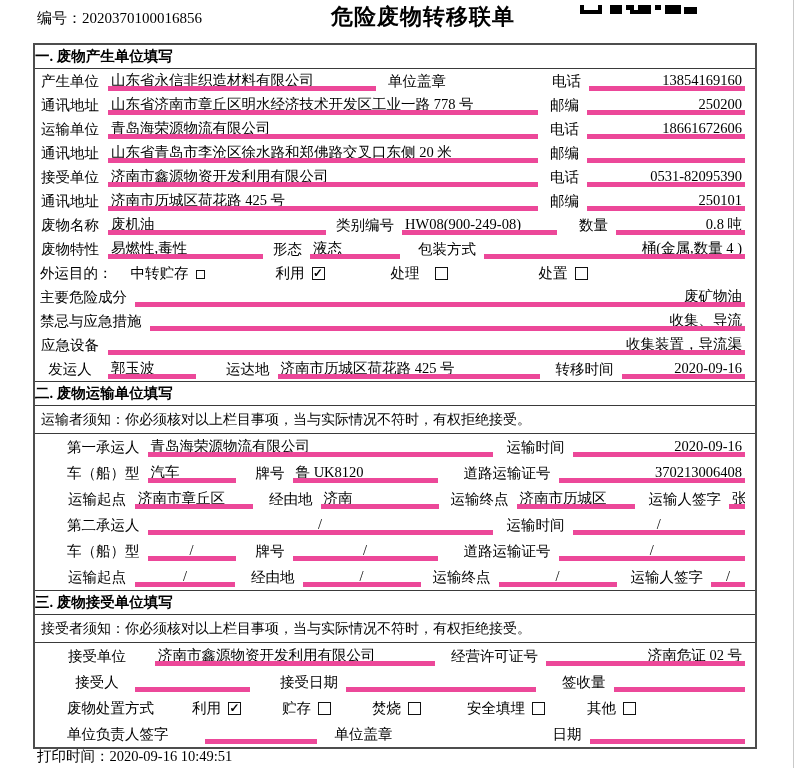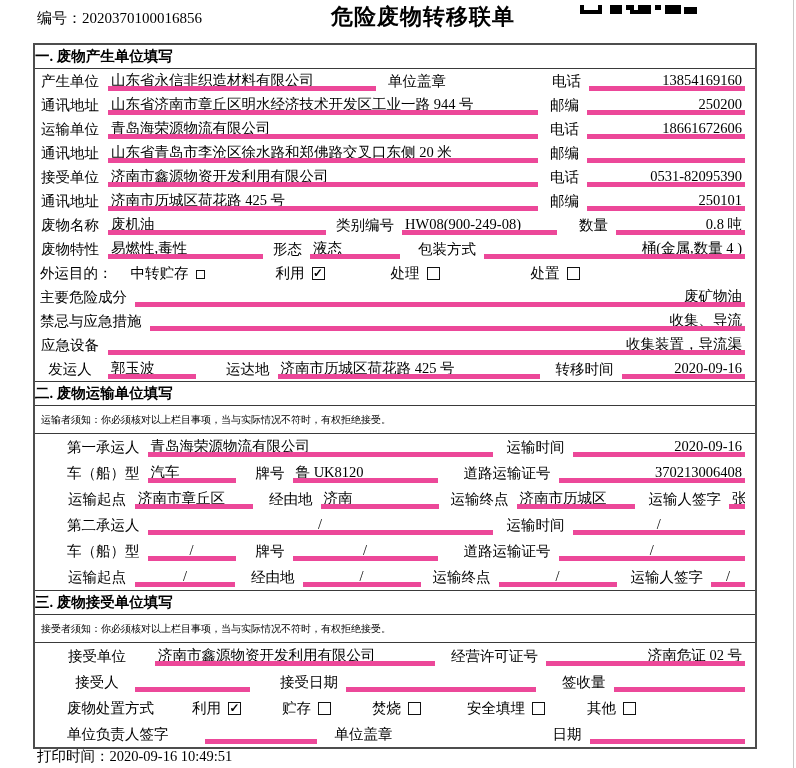--- a/index.html
+++ b/index.html
@@ -11,21 +11,21 @@
   }
   .serial { position:absolute; left:37px; top:9px; font-size:15px; white-space:nowrap; }
   .doc-title { position:absolute; left:331px; top:2px; font-size:22px; font-weight:bold; letter-spacing:1px; white-space:nowrap; }
   .qr { position:absolute; left:580px; top:0; }
   .page-edge { position:absolute; right:2px; top:0; width:1px; height:768px; background:#c9c9c9; }
 
   .form { position:absolute; left:33px; top:43px; width:724px; border:2px solid #4d4d4d; background:#fff; }
   .section { border-top:1px solid #3a3a3a; }
   .section.s0 { border-top:none; }
   .sec-header { height:24px; line-height:23px; font-weight:bold; font-size:14.5px; border-bottom:1px solid #3a3a3a; white-space:nowrap; }
-  .note-row { height:28px; line-height:27px; font-size:10px; padding-left:6px; border-bottom:1px solid #3a3a3a; white-space:nowrap; }
+  .note-row { height:28px; line-height:27px; font-size:14px; padding-left:6px; border-bottom:1px solid #3a3a3a; white-space:nowrap; }
   .row { display:flex; align-items:center; padding:0 6px 0 5px; font-size:14.5px; }
   .s0 .row { height:24px; }
   .s1 .row, .s2 .row { height:26px;padding-left:32px; }
   .label { white-space:nowrap; margin-right:8px; flex:0 0 auto; }
   .label.first { min-width:60px;text-align:center; }
   .value {
     display:inline-block; flex:0 0 auto; border-bottom:5px solid #ec4899;
     white-space:nowrap; padding:0 3px; height:20px; line-height:19px;
     margin-right:2px; overflow:hidden;
   }
@@ -65,21 +65,21 @@
       <div class="sec-header">一. 废物产生单位填写</div>
       <div class="row">
         <span class="label first">产生单位</span>
         <span class="value" style="width: 268px;">山东省永信非织造材料有限公司</span>
         <span class="label" style="margin-left: 10px;">单位盖章</span>
         <span class="label" style="margin-left: 98px;">电话</span>
         <span class="value fill">13854169160</span>
       </div>
       <div class="row">
         <span class="label first">通讯地址</span>
-        <span class="value" style="width: 430px;">山东省济南市章丘区明水经济技术开发区工业一路 944 号</span>
+        <span class="value" style="width: 430px;">山东省济南市章丘区明水经济技术开发区工业一路 778 号</span>
         <span class="label" style="margin-left: 10px;">邮编</span>
         <span class="value fill">250200</span>
       </div>
       <div class="row">
         <span class="label first">运输单位</span>
         <span class="value" style="width: 430px;">青岛海荣源物流有限公司</span>
         <span class="label" style="margin-left: 10px;">电话</span>
         <span class="value fill">18661672606</span>
       </div>
       <div class="row">
@@ -119,21 +119,21 @@
       <div class="row">
         <span class="label first">外运目的：</span>
         <span class="cbwrap" style="margin-left: 10px; align-items: center;">
           <span class="label">中转贮存</span>
           <span class="cbox small"></span>
         </span>
         <span class="cbwrap" style="margin-left: 71px;">
           <span class="label">利用</span>
           <span class="cbox">✓</span>
         </span>
-        <span class="cbwrap" style="margin-left: 66px;">
+        <span class="cbwrap" style="margin-left: 66px; gap: 8px;">
           <span class="label">处理</span>
           <span class="cbox"></span>
         </span>
         <span class="cbwrap" style="margin-left: 91px;">
           <span class="label">处置</span>
           <span class="cbox"></span>
         </span>
       </div>
       <div class="row">
         <span class="label first">主要危险成分</span>

